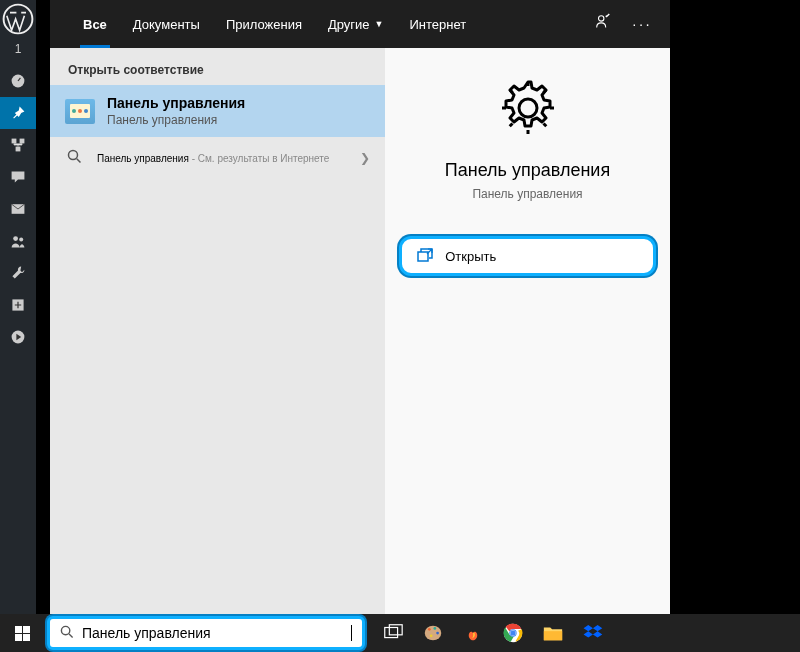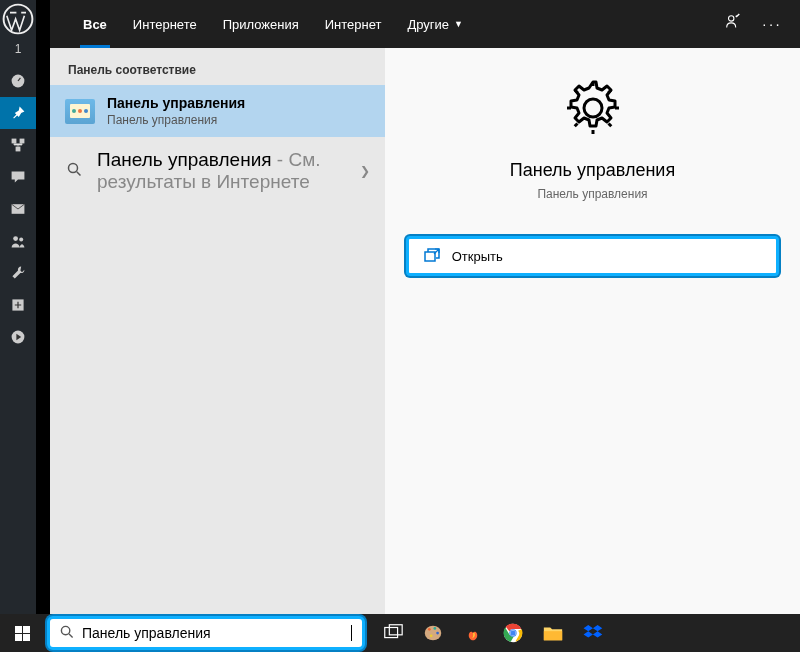--- a/index.html
+++ b/index.html
@@ -54,21 +54,21 @@
     .wp-icon svg {
       width: 16px;
       height: 16px;
       fill: currentColor;
     }
     
     .search-panel {
       position: absolute;
       left: 50px;
       top: 0;
-      width: 750px;
+      width: 620px;
       height: 614px;
       background: #f2f2f2;
       display: flex;
       flex-direction: column;
     }
     
     .tabs {
       height: 48px;
       background: #1f1f1f;
       display: flex;
@@ -190,21 +190,21 @@
     .web-icon {
       width: 18px;
       margin-right: 14px;
       color: #555;
       font-size: 15px;
       text-align: center;
       flex-shrink: 0;
     }
     .web-text {
       flex: 1;
-      font-size: 19px;
+      font-size: 10px;
     }
     .web-text .muted {
       color: #888;
     }
     .web-chevron {
       color: #888;
       font-size: 12px;
       margin-left: 8px;
     }
     
@@ -222,21 +222,21 @@
       font-size: 12px;
       color: #666;
       margin-bottom: 35px;
     }
     .open-btn {
       width: 90%;
       max-width: 380px;
       height: 40px;
       background: #fff;
       border: 3px solid #0eb0ff;
-      border-radius: 4px;
+      border-radius: 12px;
       box-shadow: 0 0 0 2px #0580c4;
       display: flex;
       align-items: center;
       padding: 0 15px;
       cursor: pointer;
       font-size: 13px;
       color: #000;
     }
     .open-ico {
       margin-right: 12px;
@@ -390,43 +390,43 @@
         <circle cx="10" cy="10" r="8" fill="#ccc"></circle>
         <path d="M8 6l6 4-6 4z" fill="#333"></path>
       </svg>
   </div>
 </div>
 
 <div class="search-panel">
 
   <div class="tabs">
     <div class="tab active">Все</div>
-    <div class="tab">Интернете</div>
+    <div class="tab">Документы</div>
     <div class="tab">Приложения</div>
-    <div class="tab">Интернет</div>
     <div class="tab">
         <span>Другие</span>
         <span class="chevron">▼</span>
       </div>
+    <div class="tab">Интернет</div>
     <div class="tabs-right">
       <span style="font-size:16px;">
         <svg width="18" height="18" viewBox="0 0 20 20" fill="none" stroke="#fff" stroke-width="1.2">
             <circle cx="8" cy="6" r="3"></circle>
             <path d="M3 16c0-3 2-5 5-5s5 2 5 5"></path>
             <path d="M13 3l1 1 3-3" stroke-width="1.5"></path>
           </svg>
       </span>
       <span style="letter-spacing:2px;font-size:14px;">···</span>
     </div>
   </div>
 
   <div class="main">
 
     <div class="left">
-      <div class="section-header">Панель соответствие</div>
+      <div class="section-header">Открыть соответствие</div>
       <div class="result-item selected">
         <div class="result-icon">
           <div class="result-icon-inner">
             <span style="background:#4a9"></span>
               <span style="background:#e74"></span>
               <span style="background:#48c"></span>
           </div>
         </div>
         <div>
           <div class="result-title">Панель управления</div>

